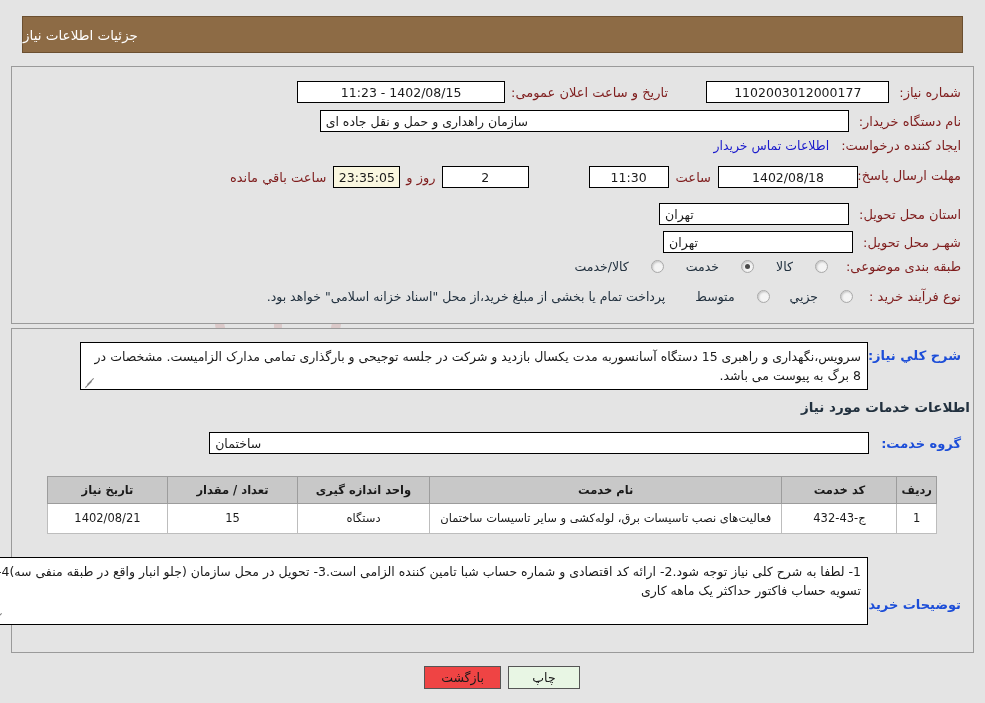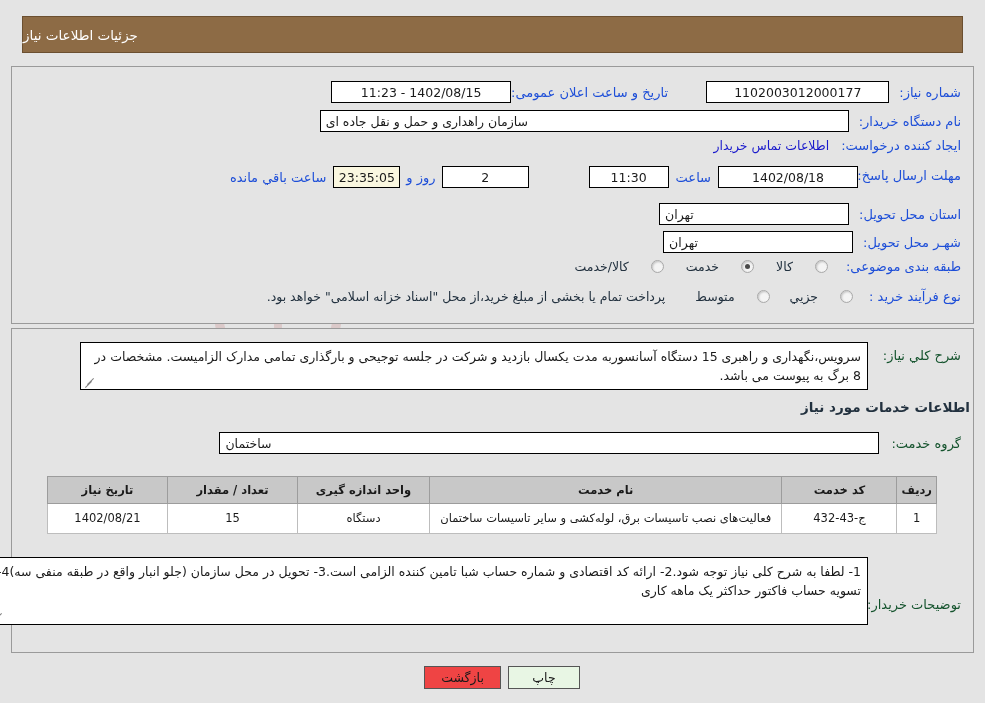--- a/index.html
+++ b/index.html
@@ -61,25 +61,25 @@
     position: absolute;
     background: #e4e4e4;
     border: 1px solid #9a9a9a;
   }
   #panel-top { left: 11px; top: 66px; width: 963px; height: 258px; }
   #panel-bottom { left: 11px; top: 328px; width: 963px; height: 325px; }
 
   
   .row { position: absolute; display: flex; align-items: center; }
   .lbl {
-    color: #1d4ed8;
+    color: #7f1d1d;
     font-size: 13px;
     white-space: nowrap;
   }
-  .lbl-bold { font-weight: normal; color: #14532d; }
+  .lbl-bold { font-weight: bold; color: #1d4ed8; }
 
   .box {
     background: #ffffff;
     border: 1px solid #000000;
     height: 22px;
     font-size: 12.5px;
     color: #1a1a1a;
     display: flex;
     align-items: center;
     padding: 0 5px;
@@ -219,21 +219,21 @@
   </div>
 
   <div class="panel" id="panel-top">
 
     <div class="row" style="right:12px; top:14px;">
       <span class="lbl">شماره نیاز:</span>
       <div class="box center" style="width:183px; margin-right:10px;">1102003012000177</div>
     </div>
     <div class="row" style="right:305px; top:14px;">
       <span class="lbl">تاریخ و ساعت اعلان عمومی:</span>
-      <div class="box center" style="width:180px; margin-right:0;">1402/08/15 - 11:23</div>
+      <div class="box center" style="width:208px; margin-right:6px;">1402/08/15 - 11:23</div>
     </div>
 
     <div class="row" style="right:12px; top:43px;">
       <span class="lbl">نام دستگاه خریدار:</span>
       <div class="box right" style="width:529px; margin-right:10px;">سازمان راهداری و حمل و نقل جاده ای</div>
     </div>
 
     <div class="row" style="right:12px; top:71px;">
       <span class="lbl">ایجاد کننده درخواست:</span>
       <a class="link" style="margin-right:12px;">اطلاعات تماس خریدار</a>

